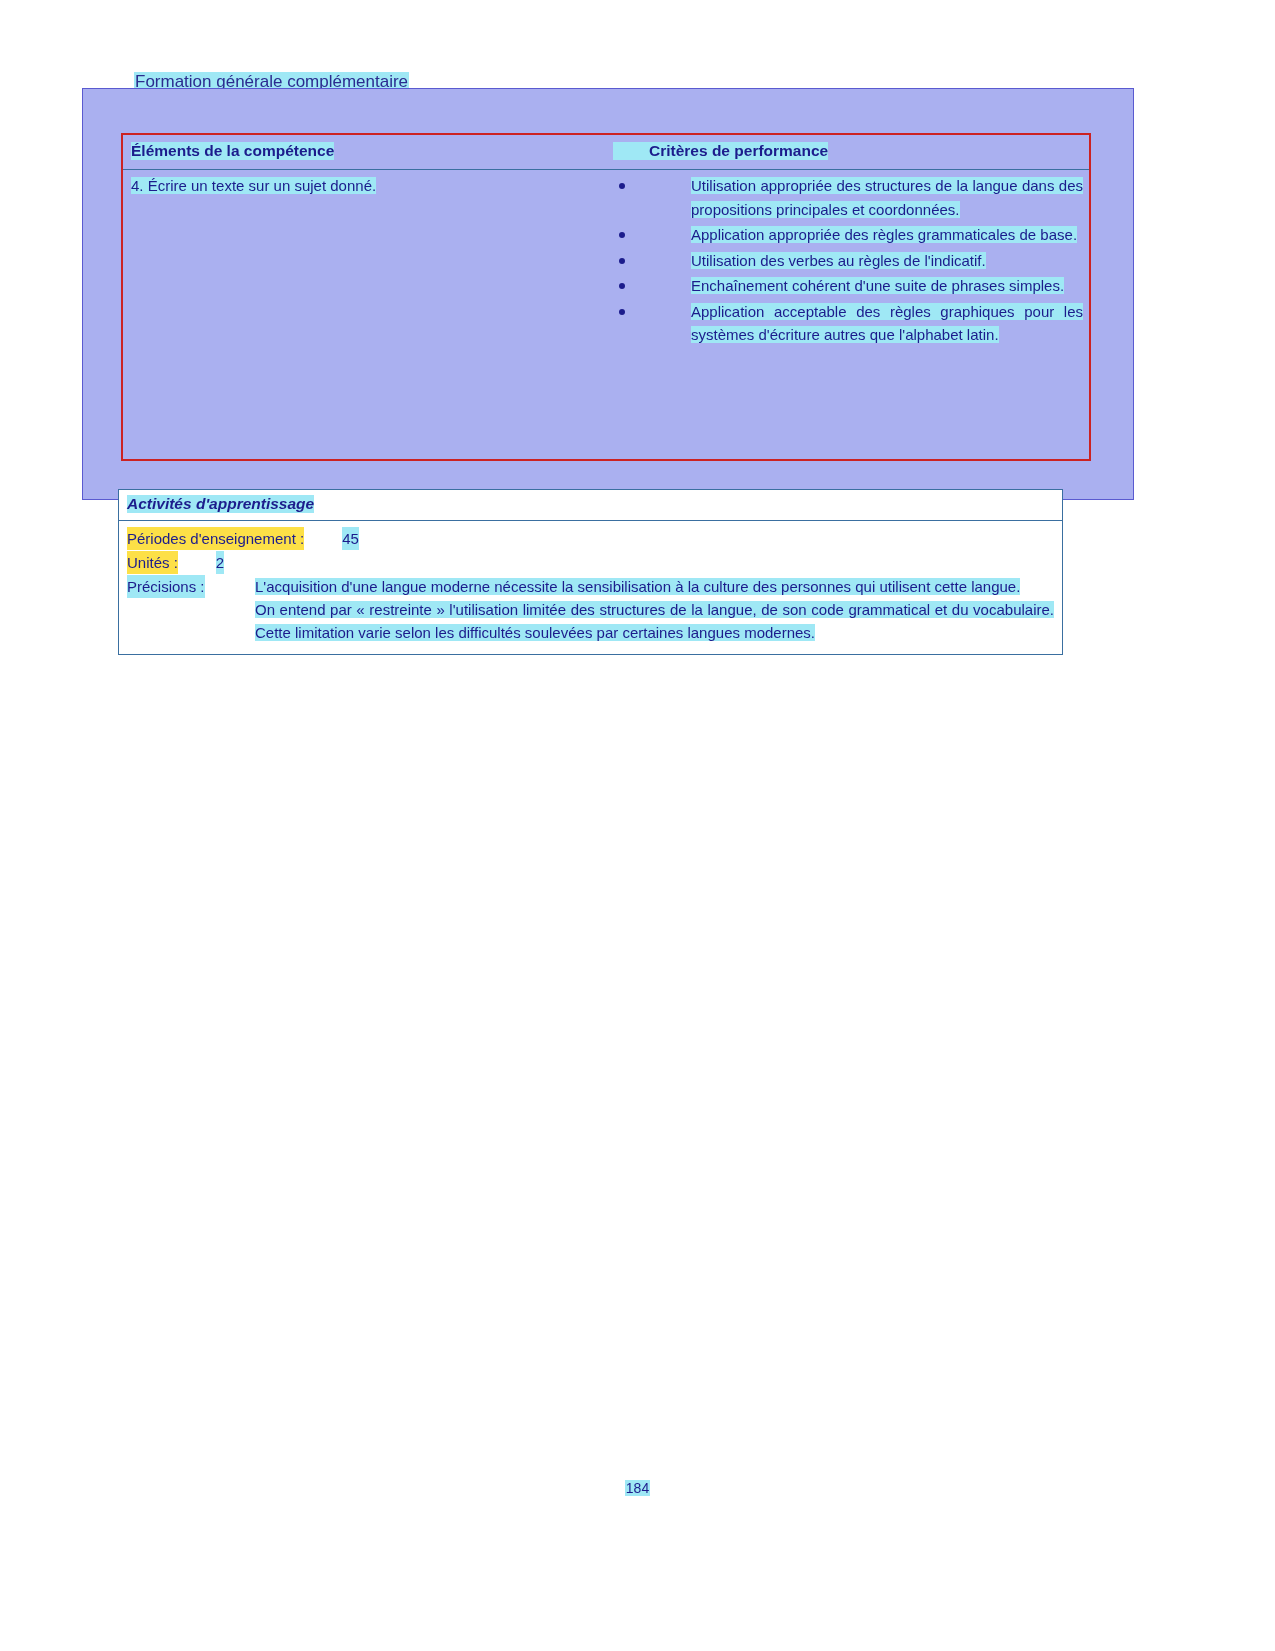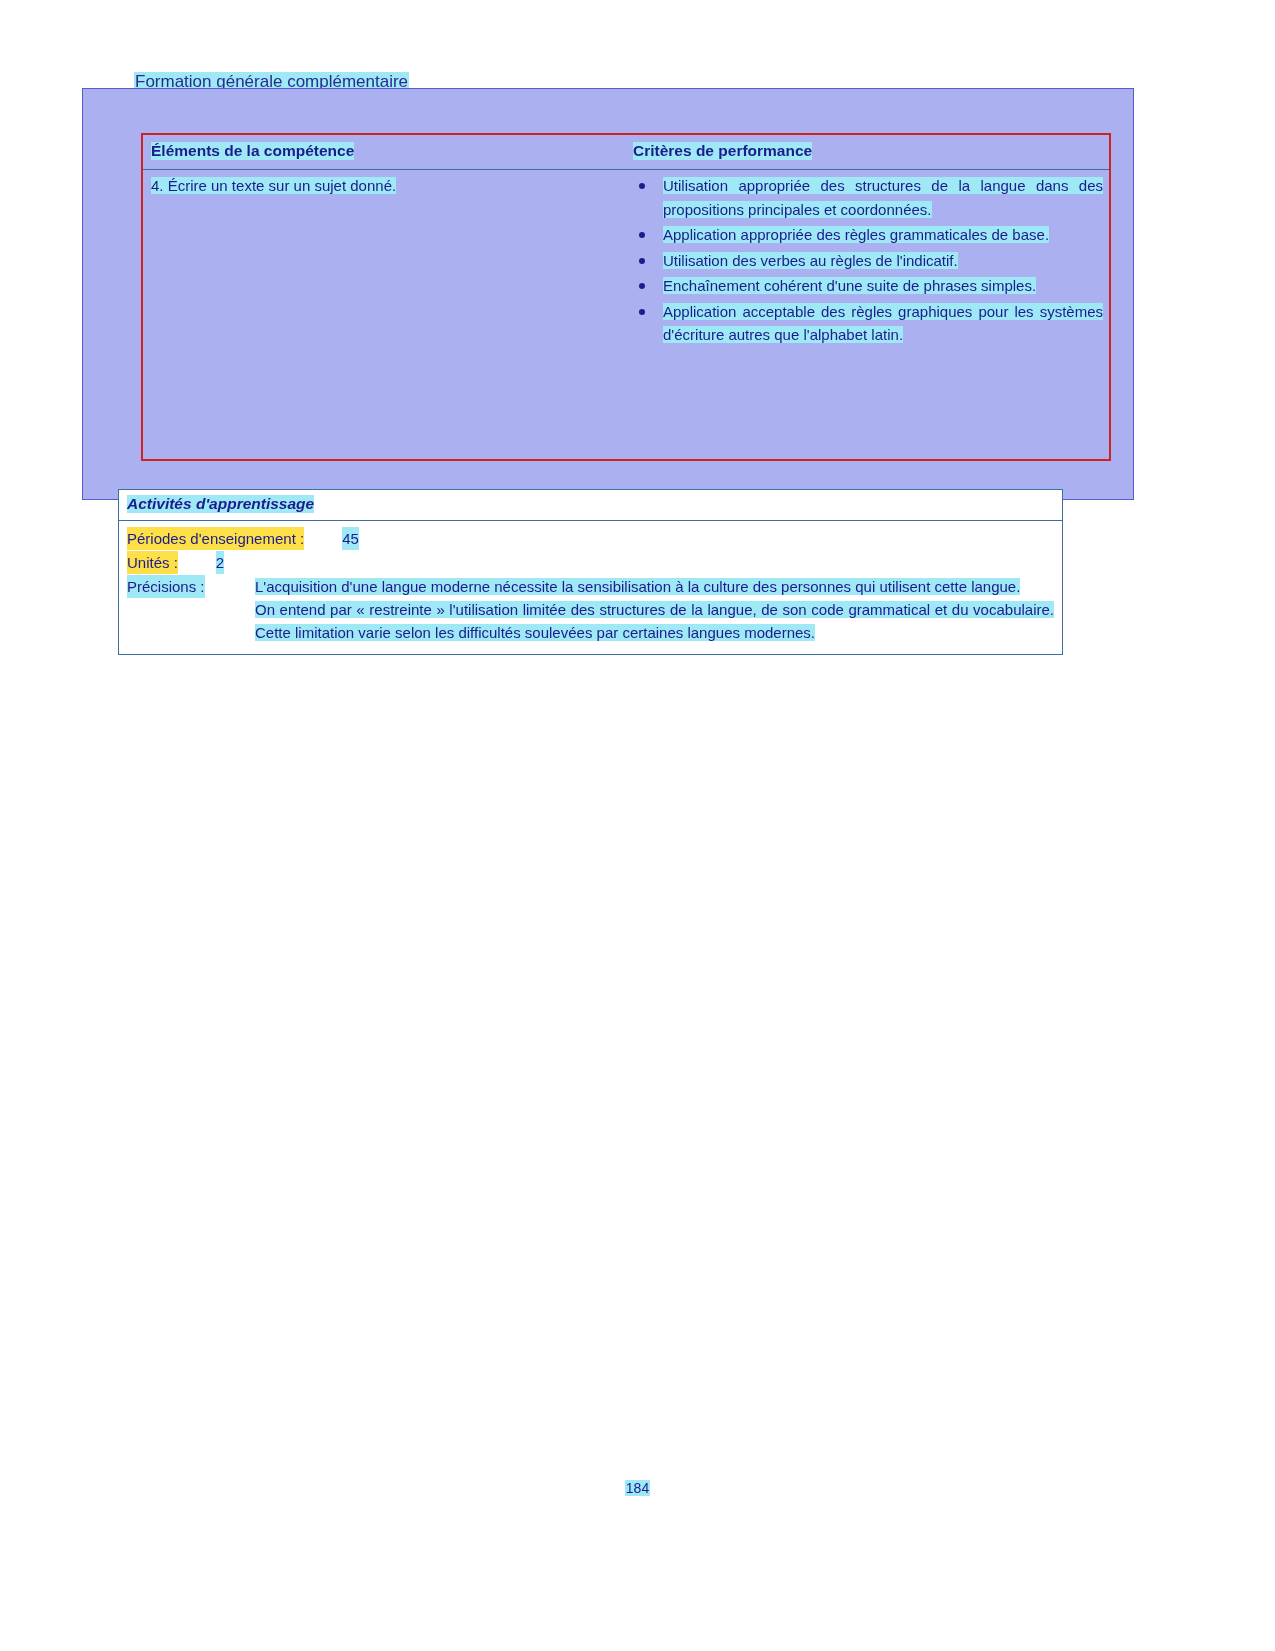--- a/index.html
+++ b/index.html
@@ -41,21 +41,21 @@
     width: 1052px;
     height: 412px;
     background: #aab0f0;
     border: 1px solid #5a5ad0;
     box-sizing: border-box;
   }
 
   
   .comp-table {
     position: absolute;
-    left: 141px;
+    left: 121px;
     top: 133px;
     width: 970px;
     height: 328px;
     border: 2px solid #cc2222;
     box-sizing: border-box;
     background: transparent;
   }
   .comp-head {
     position: relative;
     height: 34px;
@@ -64,21 +64,21 @@
   .comp-head .cell {
     position: absolute;
     top: 7px;
     font-size: 15.5px;
     font-weight: bold;
     color: #1c1c8c;
     background: #9fe8f5;
     white-space: nowrap;
   }
   .comp-head .cell.left { left: 8px; }
-  .comp-head .cell.right { left: 490px; }
+  .comp-head .cell.right { left: 490px; padding-left: 36px; }
 
   .comp-body {
     position: relative;
     height: 290px;
   }
   .elem-text {
     position: absolute;
     left: 8px;
     top: 7px;
     font-size: 15px;
@@ -110,20 +110,21 @@
     left: 8px;
     top: 9px;
     width: 6px;
     height: 6px;
     background: #1c1c8c;
     border-radius: 50%;
   }
   .criteria li .txt {
     background: #9fe8f5;
     box-decoration-break: clone;
+    margin-left: 48px;
     -webkit-box-decoration-break: clone;
   }
 
   
   .act-table {
     position: absolute;
     left: 118px;
     top: 489px;
     width: 945px;
     border: 1px solid #3a6fa0;

